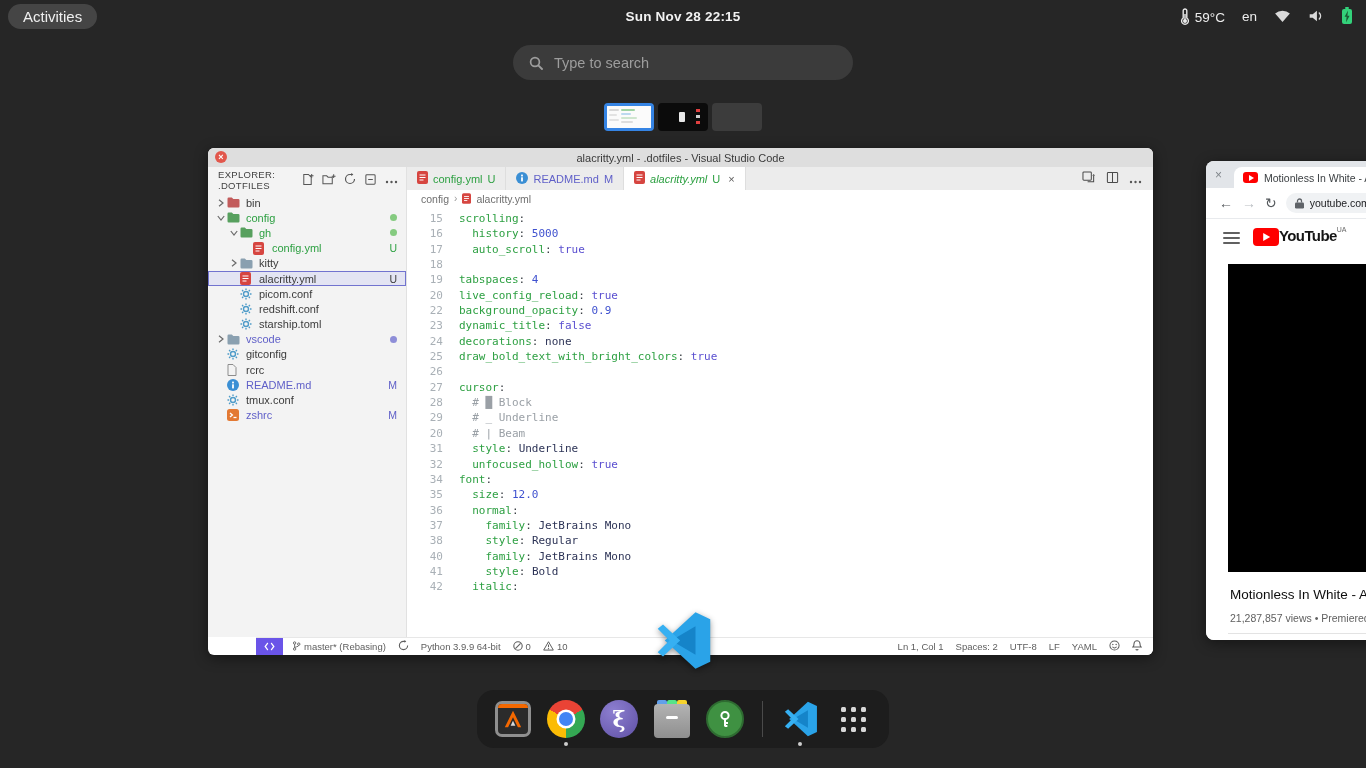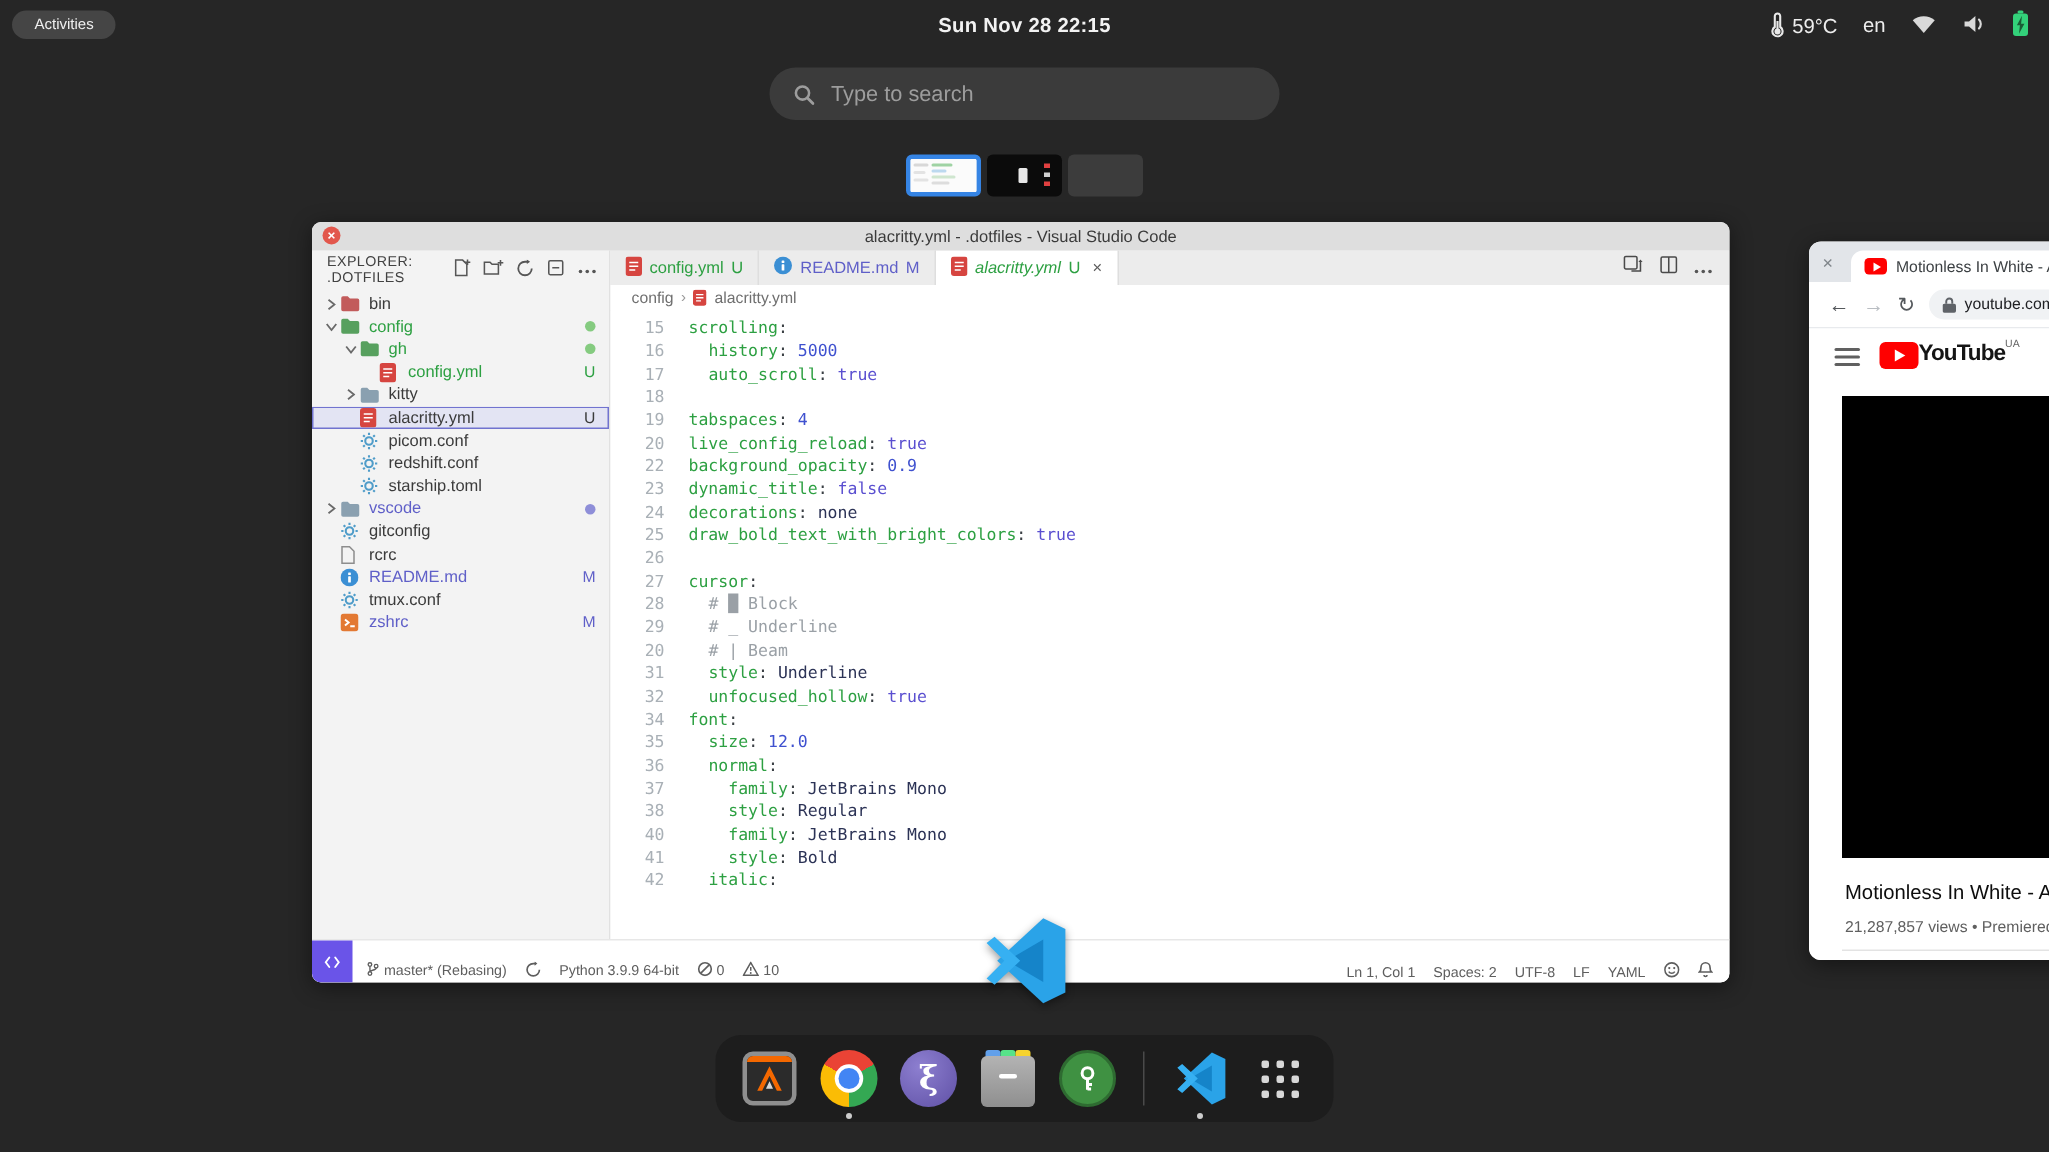--- a/index.html
+++ b/index.html
@@ -3,21 +3,21 @@
 <meta charset="utf-8">
 <style>
   * { margin:0; padding:0; box-sizing:border-box; }
   html,body { width:1366px; height:768px; overflow:hidden; background:#262626;
     font-family:"Liberation Sans", sans-serif; }
   .screen { position:absolute; width:1366px; height:768px; background:#262626; overflow:hidden; }
 
   
   .topbar { position:absolute; top:0; left:0; right:0; height:32px; display:flex; align-items:center; }
   .activities { margin-left:8px; padding:4px 15px; border-radius:14px; background:#454545;
-    color:#efefef; font-size:10px; }
+    color:#efefef; font-size:15px; }
   .clock { position:absolute; left:50%; transform:translateX(-50%); color:#f2f2f2;
     font-size:13.5px; font-weight:700; letter-spacing:.2px; }
   .tb-right { position:absolute; right:14px; display:flex; align-items:center; gap:17px; color:#ededed; font-size:13.5px; }
   .tb-temp { display:flex; align-items:flex-end; gap:5px; }
   .batt { position:relative; width:10px; height:15px; background:#33d17a; border-radius:2px; margin-top:1px; }
   .batt::before { content:""; position:absolute; top:-2px; left:3px; width:4px; height:2px; background:#33d17a; border-radius:1px; }
 
   
   .search { position:absolute; top:45px; left:50%; transform:translateX(-50%); width:340px; height:35px;
     background:#3b3b3b; border-radius:18px; display:flex; align-items:center; gap:11px; padding-left:16px; }
@@ -70,22 +70,22 @@
     padding-left:14px; font-size:10.5px; color:#6f6f6f; }
   .crumb-sep { color:#9a9a9a; font-size:10px; }
 
   .codearea { flex:1; overflow:hidden; background:#fff; padding-top:4px;
     font-family:"DejaVu Sans Mono", monospace; font-size:11px; line-height:15.35px; }
   .cline { display:flex; height:15.35px; white-space:pre; }
   .lnum { width:36px; flex:none; text-align:right; color:#a9b0b6; margin-right:16px; }
   .tk-k { color:#2da042; } .tk-p { color:#3a3f44; } .tk-n { color:#3f51cf; }
   .tk-b { color:#5a4fd0; } .tk-s { color:#2c3356; } .tk-c { color:#9aa0a6; } .tk-w { color:#333; }
 
-  .statusbar { flex:none; height:29px; background:#fff; border-top:1px solid #e7e7e7;
-    display:flex; align-items:flex-end; font-size:9.5px; color:#5e5e5e; }
+  .statusbar { flex:none; height:18px; background:#fff; border-top:1px solid #e7e7e7;
+    display:flex; align-items:center; font-size:9.5px; color:#5e5e5e;margin-left:48px; }
   .remote { width:27px; height:100%; background:#6a54e8; display:flex; align-items:center; justify-content:center; flex:none; }
   .sb-left { display:flex; align-items:center; gap:12px; margin-left:9px; }
   .sb-right { margin-left:auto; display:flex; align-items:center; gap:12px; padding-right:11px; }
   .sitem { display:flex; align-items:center; gap:3px; white-space:nowrap; }
 
   
   .applogo { position:absolute; left:653px; top:611px; width:59px; height:59px; filter:drop-shadow(0 2px 3px rgba(0,0,0,.4)); }
 
   
   .chrome { position:absolute; left:1206px; top:161px; width:290px; height:479px;

